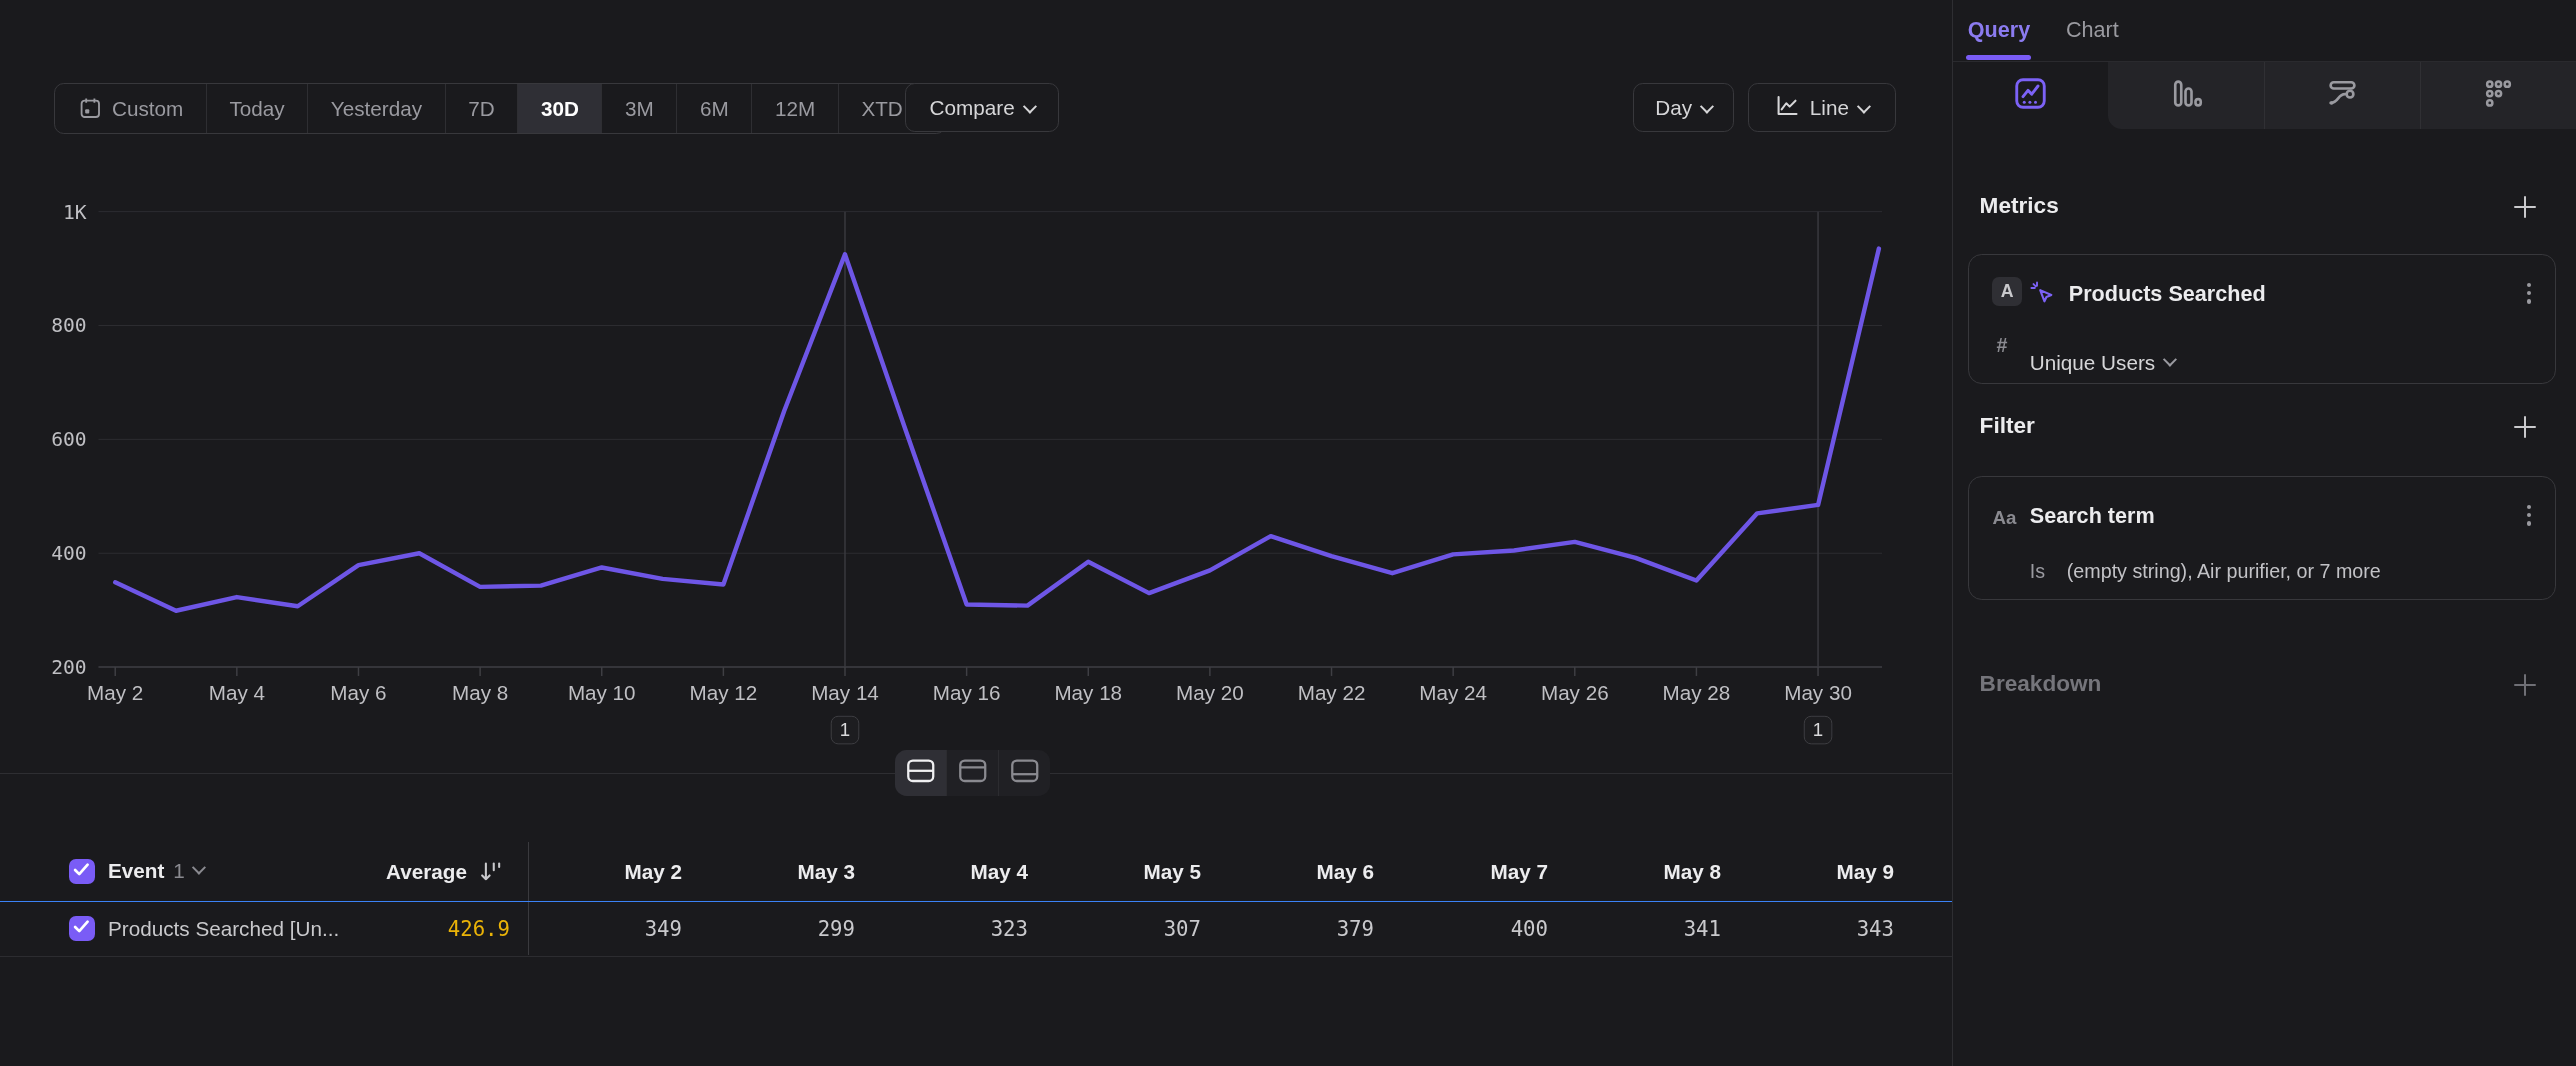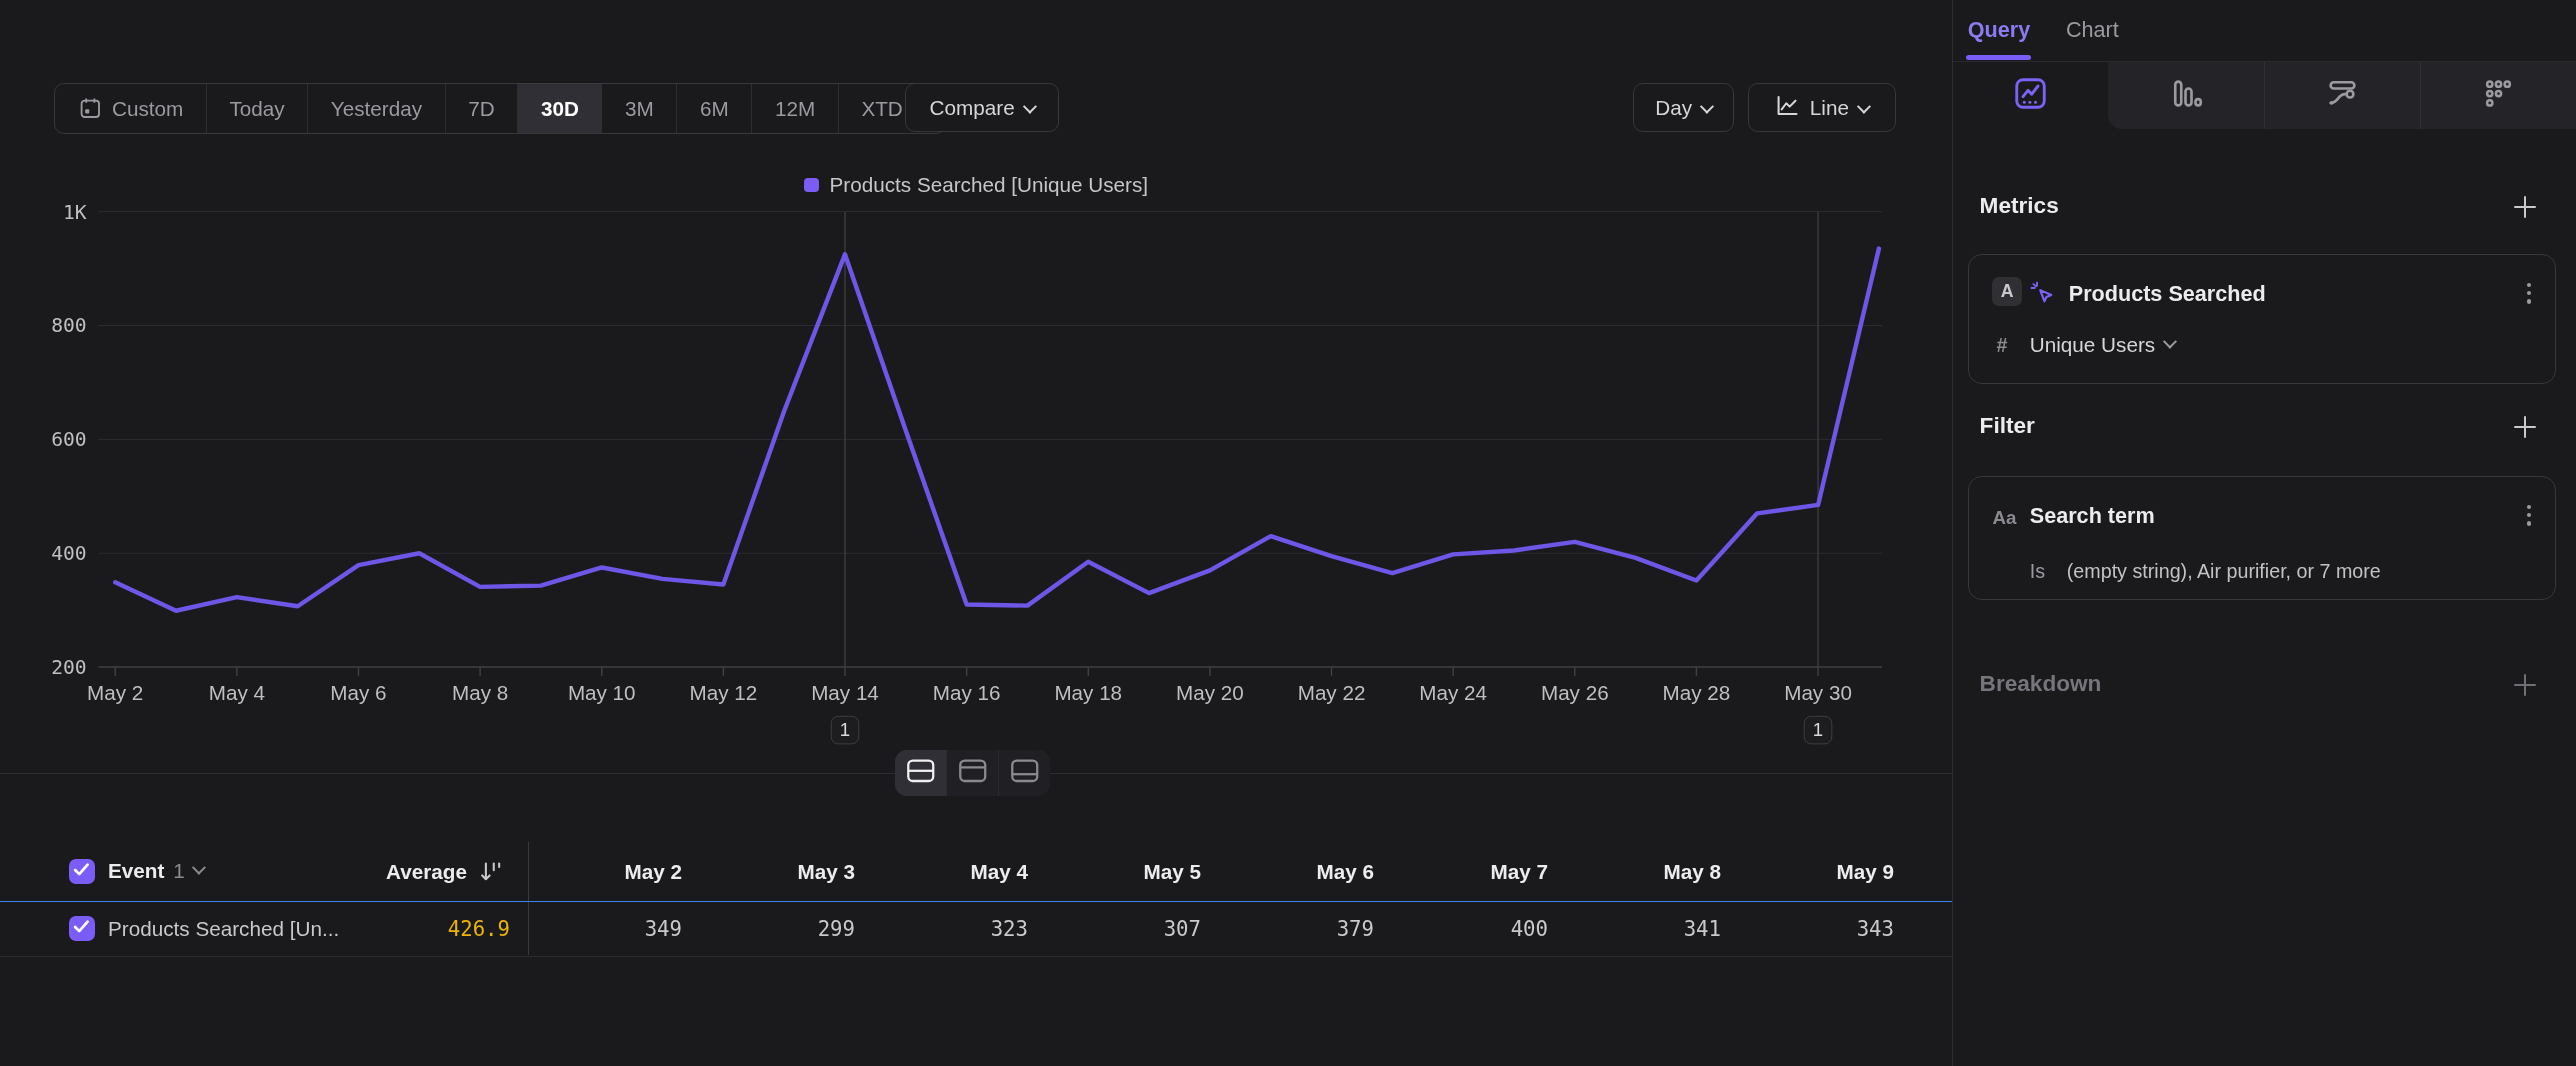--- a/index.html
+++ b/index.html
@@ -107,21 +107,21 @@
   .p-card{position:absolute;left:14.8px;width:588px;box-sizing:border-box;border:1px solid #38383c;border-radius:13.8px;}
   #metric-card{top:254px;height:130px;}
   #filter-card{top:476px;height:124px;}
   .m-badge{position:absolute;left:23.6px;top:21.6px;width:29.5px;height:29.5px;border-radius:6.9px;background:#2f2f34;
            display:flex;align-items:center;justify-content:center;font-size:17.7px;font-weight:600;color:#c9c9cc;}
   .m-spark{position:absolute;left:59px;top:23.6px;}
   .m-name{position:absolute;left:100px;top:25.6px;font-size:21.6px;font-weight:600;color:#ececee;}
   .kebab{position:absolute;right:23.6px;top:27.6px;display:flex;flex-direction:column;gap:3.9px;align-items:center;}
   .kebab i{width:4.4px;height:4.4px;border-radius:50%;background:#9a9aa0;}
   .m-agg-sym{position:absolute;left:27.6px;top:79px;font-size:19.7px;color:#8a8a90;font-weight:600;}
-  .m-agg{position:absolute;left:61px;top:78px;font-size:20.7px;color:#d6d6d8;display:flex;align-items:center;gap:9.8px;}
+  .m-agg{position:absolute;left:61px;top:96px;font-size:20.7px;color:#d6d6d8;display:flex;align-items:center;gap:9.8px;}
   .m-agg .caret{color:#9a9aa0;margin-bottom:3.9px;}
   .f-aa{position:absolute;left:23.6px;top:29.5px;font-size:18.7px;font-weight:600;color:#8a8a90;}
   .f-name{position:absolute;left:61px;top:25.6px;font-size:21.6px;font-weight:600;color:#ececee;}
   .f-op{position:absolute;left:61px;top:83px;font-size:19.7px;color:#9a9aa0;}
   .f-val{position:absolute;left:98px;top:83px;font-size:19.7px;color:#c2c2c6;}
   #metrics-h{top:193px;} #metrics-plus{top:195px;}
   #filter-h{top:413px;} #filter-plus{top:415px;}
   #breakdown-h{top:671px;} #breakdown-plus{top:673px;}
 </style>
 </head>
@@ -181,24 +181,20 @@
     <span>
       <svg width="24.6" height="24.6" viewBox="0 0 24 24" fill="none" stroke="#d6d6d8" stroke-width="2" stroke-linecap="round" stroke-linejoin="round">
           <path d="M3.5 4v16.5H21"></path>
           <path d="M6.5 16l4.5-6 3.3 3.3L20 7.5"></path>
         </svg>
     </span>
     <span>Line</span>
     <i class="caret"></i>
   </div>
 
-  <div id="legend">
-    <span class="swatch" style="background: rgb(123, 92, 245);"></span>
-    <span class="lab">Products Searched [Unique Users]</span>
-  </div>
 
   <svg id="chart-svg" width="1952" height="787" viewBox="0 0 1984 800">
       <line x1="100" y1="207" x2="1913" y2="207" stroke="#2d2d31" stroke-width="1"></line>
       <text x="88" y="214" text-anchor="end" fill="#bfbfc3" font-size="20" font-family="DejaVu Sans Mono, monospace">1K</text>
       <line x1="100" y1="322.75" x2="1913" y2="322.75" stroke="#2d2d31" stroke-width="1"></line>
       <text x="88" y="329.75" text-anchor="end" fill="#bfbfc3" font-size="20" font-family="DejaVu Sans Mono, monospace">800</text>
       <line x1="100" y1="438.5" x2="1913" y2="438.5" stroke="#2d2d31" stroke-width="1"></line>
       <text x="88" y="445.5" text-anchor="end" fill="#bfbfc3" font-size="20" font-family="DejaVu Sans Mono, monospace">600</text>
       <line x1="100" y1="554.25" x2="1913" y2="554.25" stroke="#2d2d31" stroke-width="1"></line>
       <text x="88" y="561.25" text-anchor="end" fill="#bfbfc3" font-size="20" font-family="DejaVu Sans Mono, monospace">400</text>

